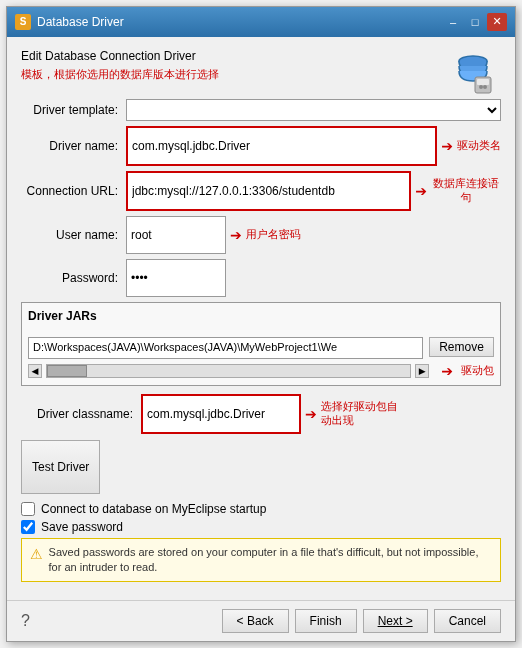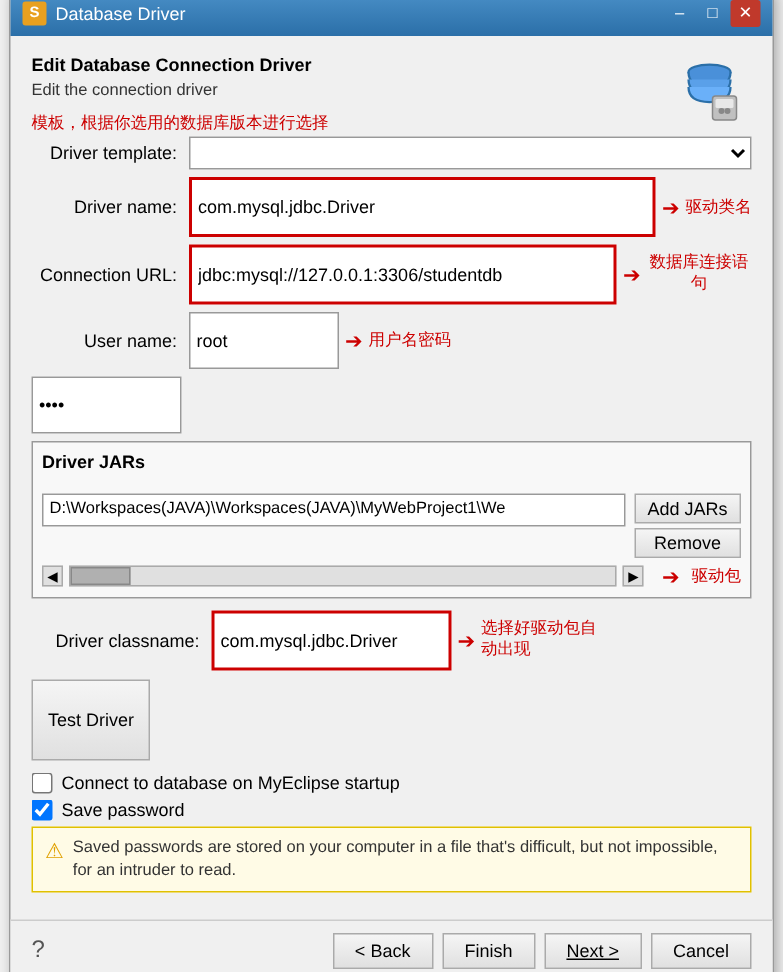--- a/index.html
+++ b/index.html
@@ -67,21 +67,21 @@
       justify-content: center;
       border-radius: 2px;
     }
     .title-btn.close { background: #c0392b; }
 
     .content {
       padding: 12px 14px 10px;
     }
     .section-header {
       font-size: 12px;
-      font-weight: bold;
+      font-weight: normal;
       margin-bottom: 4px;
       color: #000;
     }
     .section-subtext {
       font-size: 11px;
       color: #333;
       margin-bottom: 8px;
     }
     .top-area {
       display: flex;
@@ -306,21 +306,20 @@
       <button class="title-btn">□</button>
       <button class="title-btn close">✕</button>
     </div>
   </div>
 
   <div class="content">
     
     <div class="top-area">
       <div>
         <div class="section-header">Edit Database Connection Driver</div>
-        <div class="section-subtext">Edit the connection driver</div>
         <div class="annotation-red">模板，根据你选用的数据库版本进行选择</div>
       </div>
 
       <svg class="db-icon" viewBox="0 0 48 48" xmlns="http://www.w3.org/2000/svg">
         <ellipse cx="24" cy="12" rx="14" ry="5" fill="#4a90d9" stroke="#2b6fa8" stroke-width="1.5"></ellipse>
         <path d="M10 12 Q10 22 24 22 Q38 22 38 12" fill="#4a90d9" stroke="#2b6fa8" stroke-width="1.5"></path>
         <path d="M10 17 Q10 27 24 27 Q38 27 38 17" fill="#5aa0e9" stroke="#2b6fa8" stroke-width="1.5"></path>
         <path d="M10 22 Q10 32 24 32 Q38 32 38 22" fill="#6ab0f9" stroke="#2b6fa8" stroke-width="1.5"></path>
         <rect x="26" y="28" width="16" height="16" rx="2" fill="#c0c0c0" stroke="#888" stroke-width="1"></rect>
         <rect x="28" y="30" width="12" height="6" rx="1" fill="#e8e8e8"></rect>
@@ -356,30 +355,30 @@
     
     <div class="form-row-with-annotation">
       <span class="form-label">User name:</span>
       <input class="form-input" type="text" value="root" style="max-width: 100px;">
       <span class="red-arrow">➔</span>
       <span class="red-text">用户名密码</span>
     </div>
 
     
     <div class="form-row">
+      <span class="form-label">Password:</span>
       <input class="form-input" type="password" value="****" style="max-width: 100px;">
     </div>
 
     
     <div class="driver-jars-section">
       <div class="driver-jars-header">Driver JARs</div>
       <div class="jars-row">
         <div class="jars-path" style="font-size:11px;line-height:1.3;">D:\Workspaces(JAVA)\Workspaces(JAVA)\MyWebProject1\We</div>
         <div class="jars-buttons">
-          <button class="btn-small">Add JARs</button>
           <button class="btn-small">Remove</button>
         </div>
       </div>
 
       <div class="jars-scrollbar-area">
         <div class="scroll-left">◀</div>
         <div class="scrollbar-track">
           <div style="width:40px;height:100%;background:#b0b0b0;border:1px solid #888;"></div>
         </div>
         <div class="scroll-right">▶</div>

